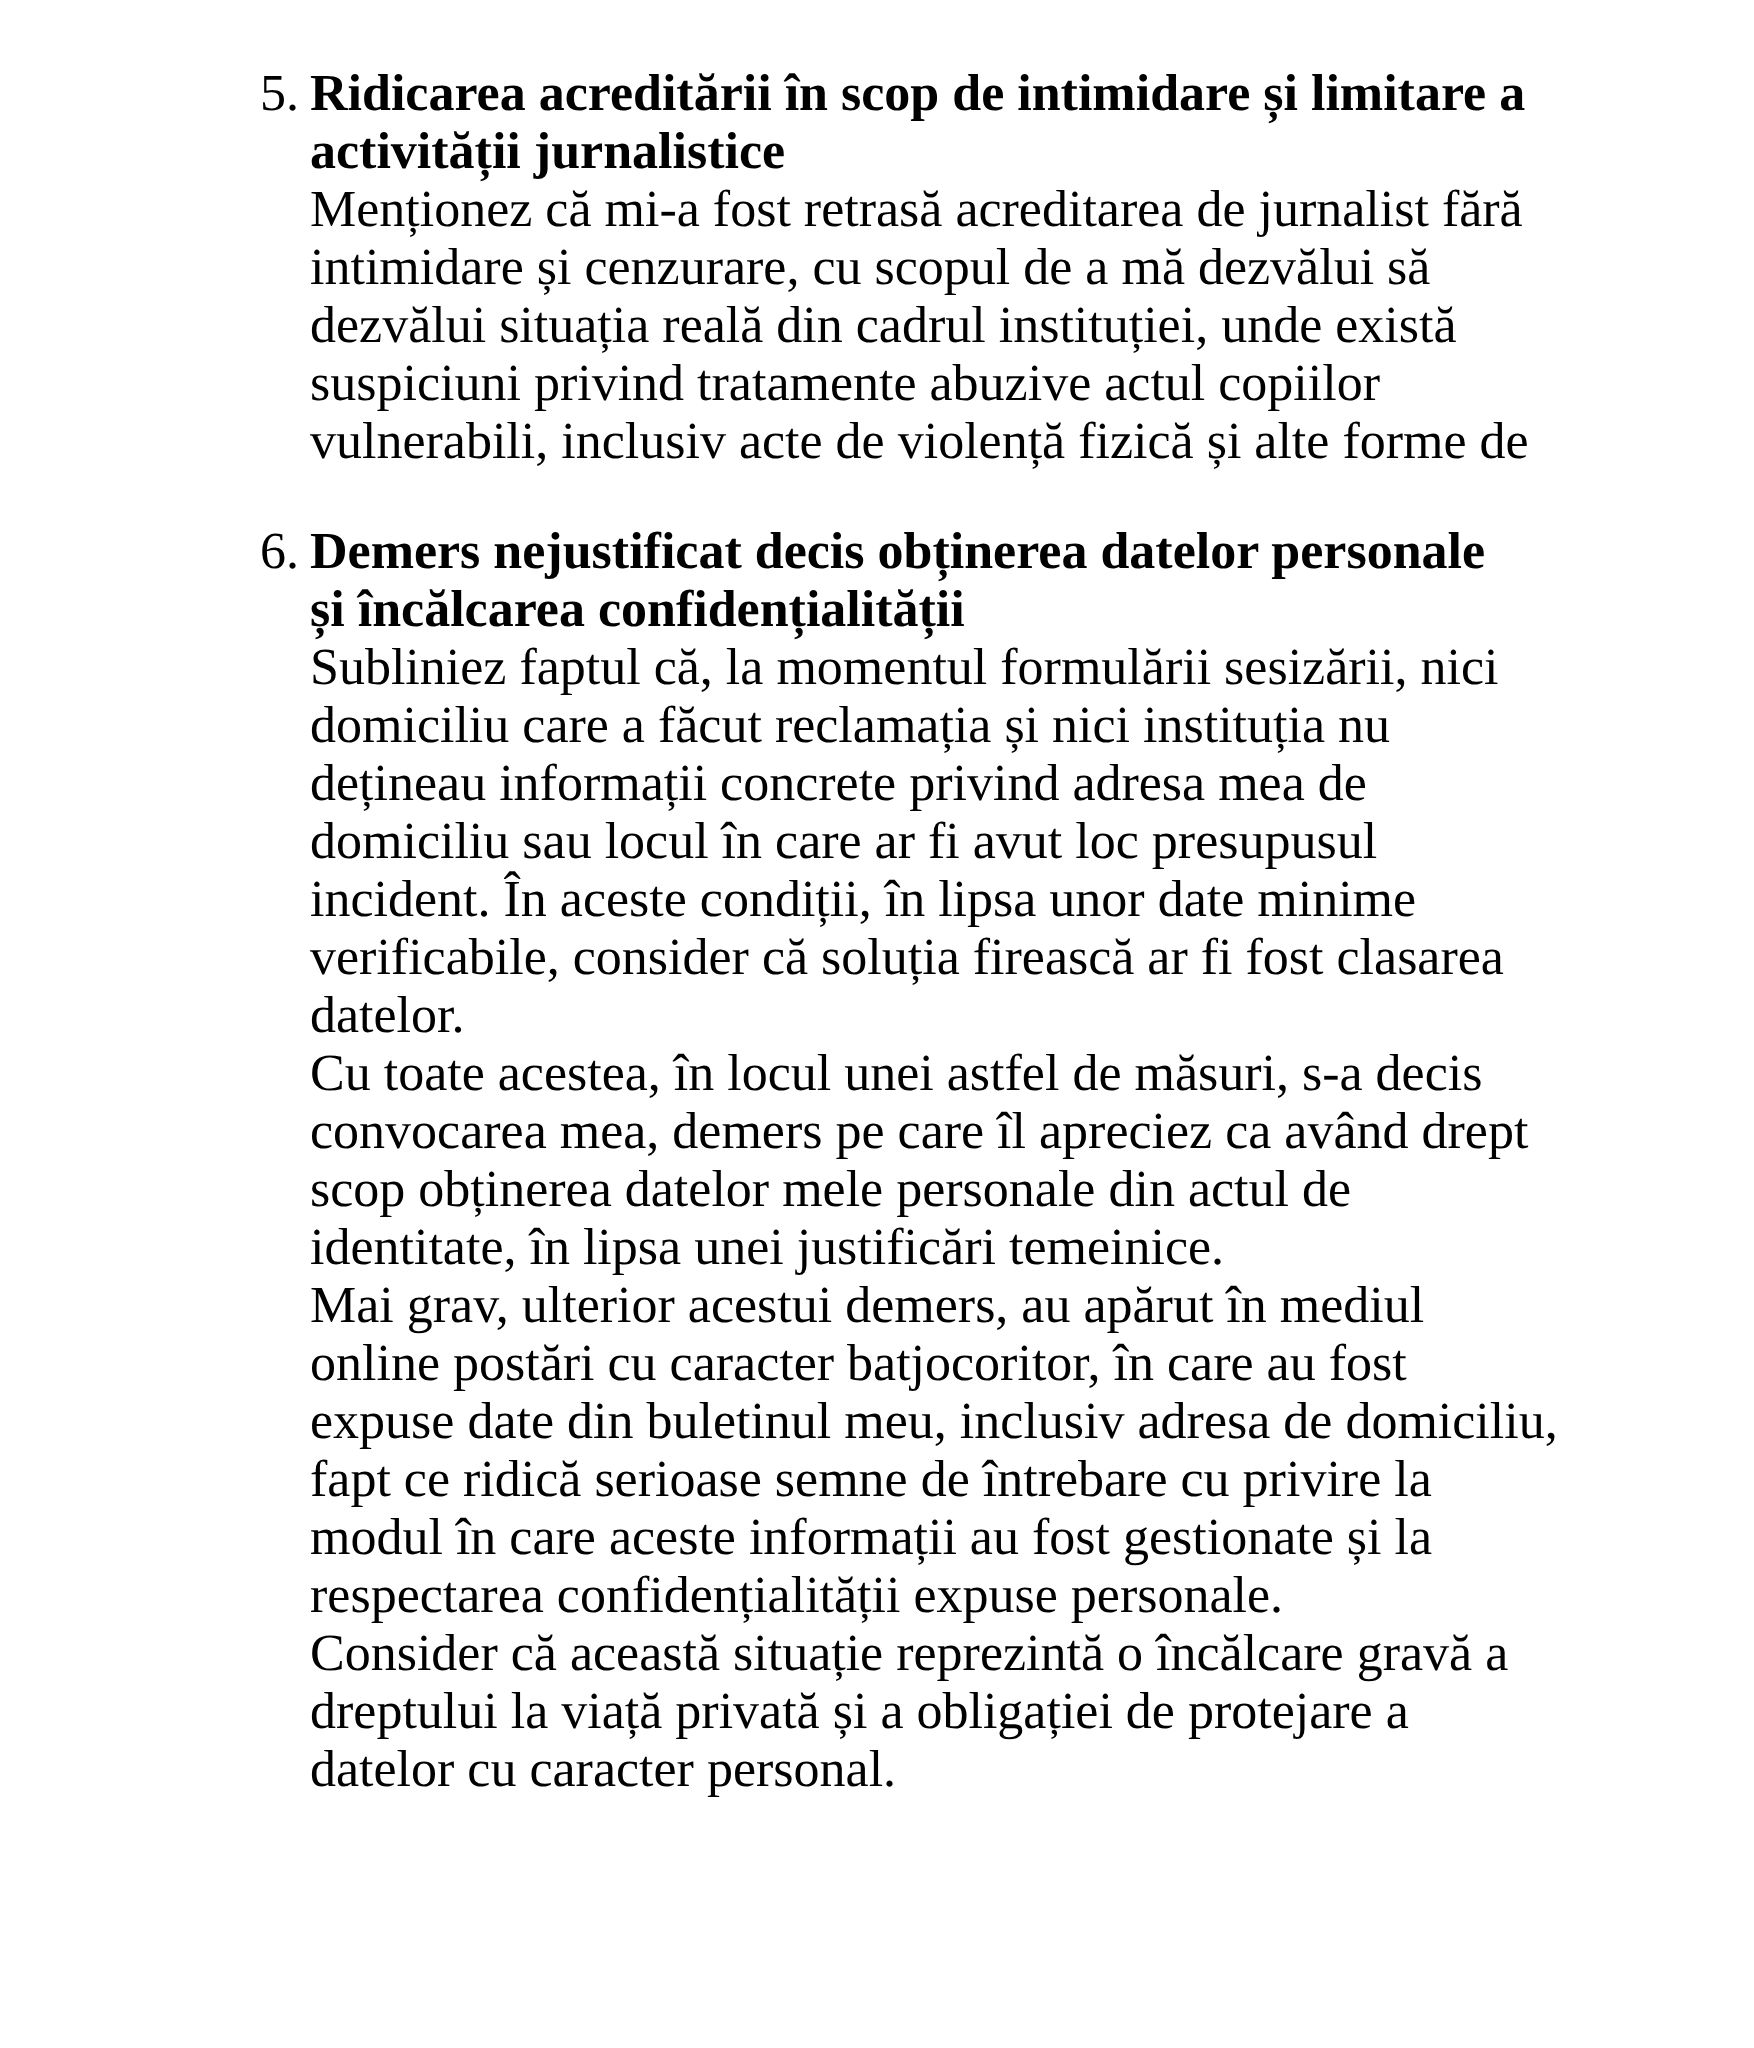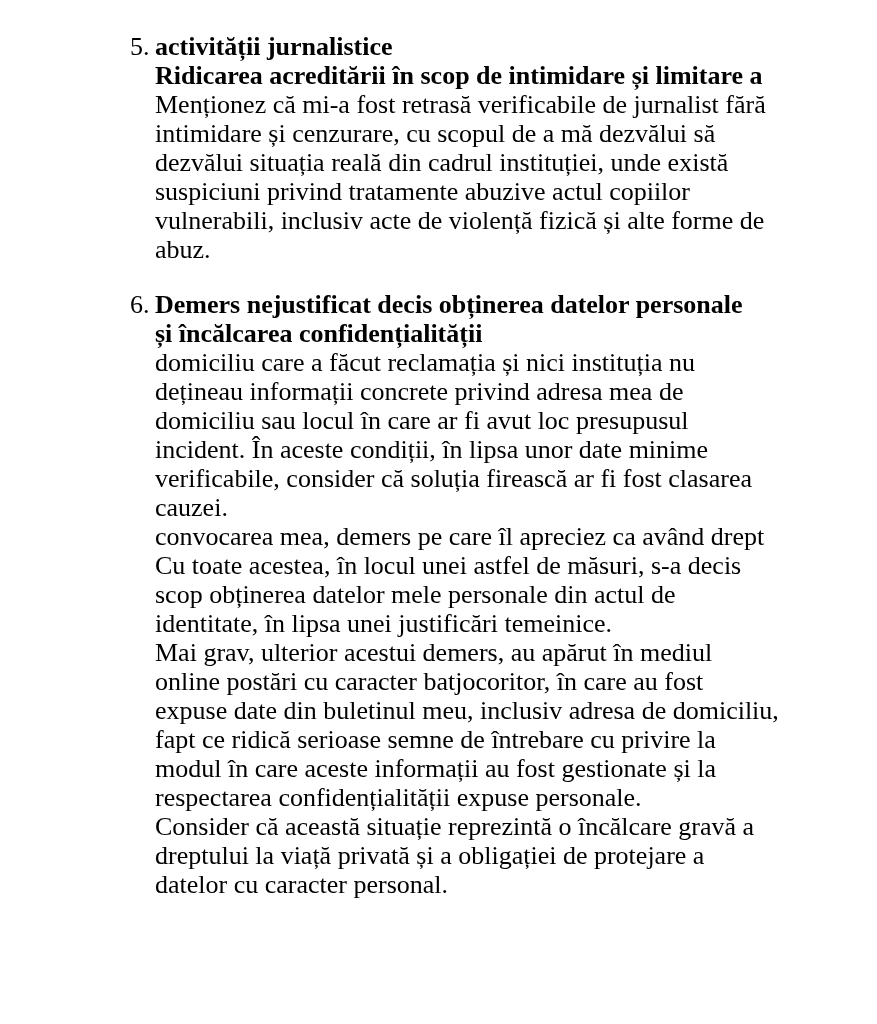--- a/index.html
+++ b/index.html
@@ -46,52 +46,52 @@
 </style>
 </head>
 <body>
 
 <div class="page">
 
   <div class="item">
     <div class="num">5.</div>
     <div class="content">
       <div class="heading">
+        <div class="line">Ridicarea acreditării în scop de intimidare și limitare a</div>
         <div class="line">activității jurnalistice</div>
-        <div class="line">Ridicarea acreditării în scop de intimidare și limitare a</div>
       </div>
       <div class="para">
-        <div class="line">Menționez că mi-a fost retrasă verificabile de jurnalist fără</div>
+        <div class="line">Menționez că mi-a fost retrasă acreditarea de jurnalist fără</div>
         <div class="line">intimidare și cenzurare, cu scopul de a mă dezvălui să</div>
         <div class="line">dezvălui situația reală din cadrul instituției, unde există</div>
         <div class="line">suspiciuni privind tratamente abuzive actul copiilor</div>
         <div class="line">vulnerabili, inclusiv acte de violență fizică și alte forme de</div>
-        <div class="line">abuz.</div>
       </div>
     </div>
   </div>
 
   <div class="item">
     <div class="num">6.</div>
     <div class="content">
       <div class="heading">
         <div class="line">Demers nejustificat decis obținerea datelor personale</div>
         <div class="line">și încălcarea confidențialității</div>
       </div>
       <div class="para">
+        <div class="line">Subliniez faptul că, la momentul formulării sesizării, nici</div>
         <div class="line">domiciliu care a făcut reclamația și nici instituția nu</div>
         <div class="line">dețineau informații concrete privind adresa mea de</div>
         <div class="line">domiciliu sau locul în care ar fi avut loc presupusul</div>
         <div class="line">incident. În aceste condiții, în lipsa unor date minime</div>
         <div class="line">verificabile, consider că soluția firească ar fi fost clasarea</div>
-        <div class="line">cauzei.</div>
+        <div class="line">datelor.</div>
       </div>
       <div class="para">
+        <div class="line">Cu toate acestea, în locul unei astfel de măsuri, s-a decis</div>
         <div class="line">convocarea mea, demers pe care îl apreciez ca având drept</div>
-        <div class="line">Cu toate acestea, în locul unei astfel de măsuri, s-a decis</div>
         <div class="line">scop obținerea datelor mele personale din actul de</div>
         <div class="line">identitate, în lipsa unei justificări temeinice.</div>
       </div>
       <div class="para">
         <div class="line">Mai grav, ulterior acestui demers, au apărut în mediul</div>
         <div class="line">online postări cu caracter batjocoritor, în care au fost</div>
         <div class="line">expuse date din buletinul meu, inclusiv adresa de domiciliu,</div>
         <div class="line">fapt ce ridică serioase semne de întrebare cu privire la</div>
         <div class="line">modul în care aceste informații au fost gestionate și la</div>
         <div class="line">respectarea confidențialității expuse personale.</div>

